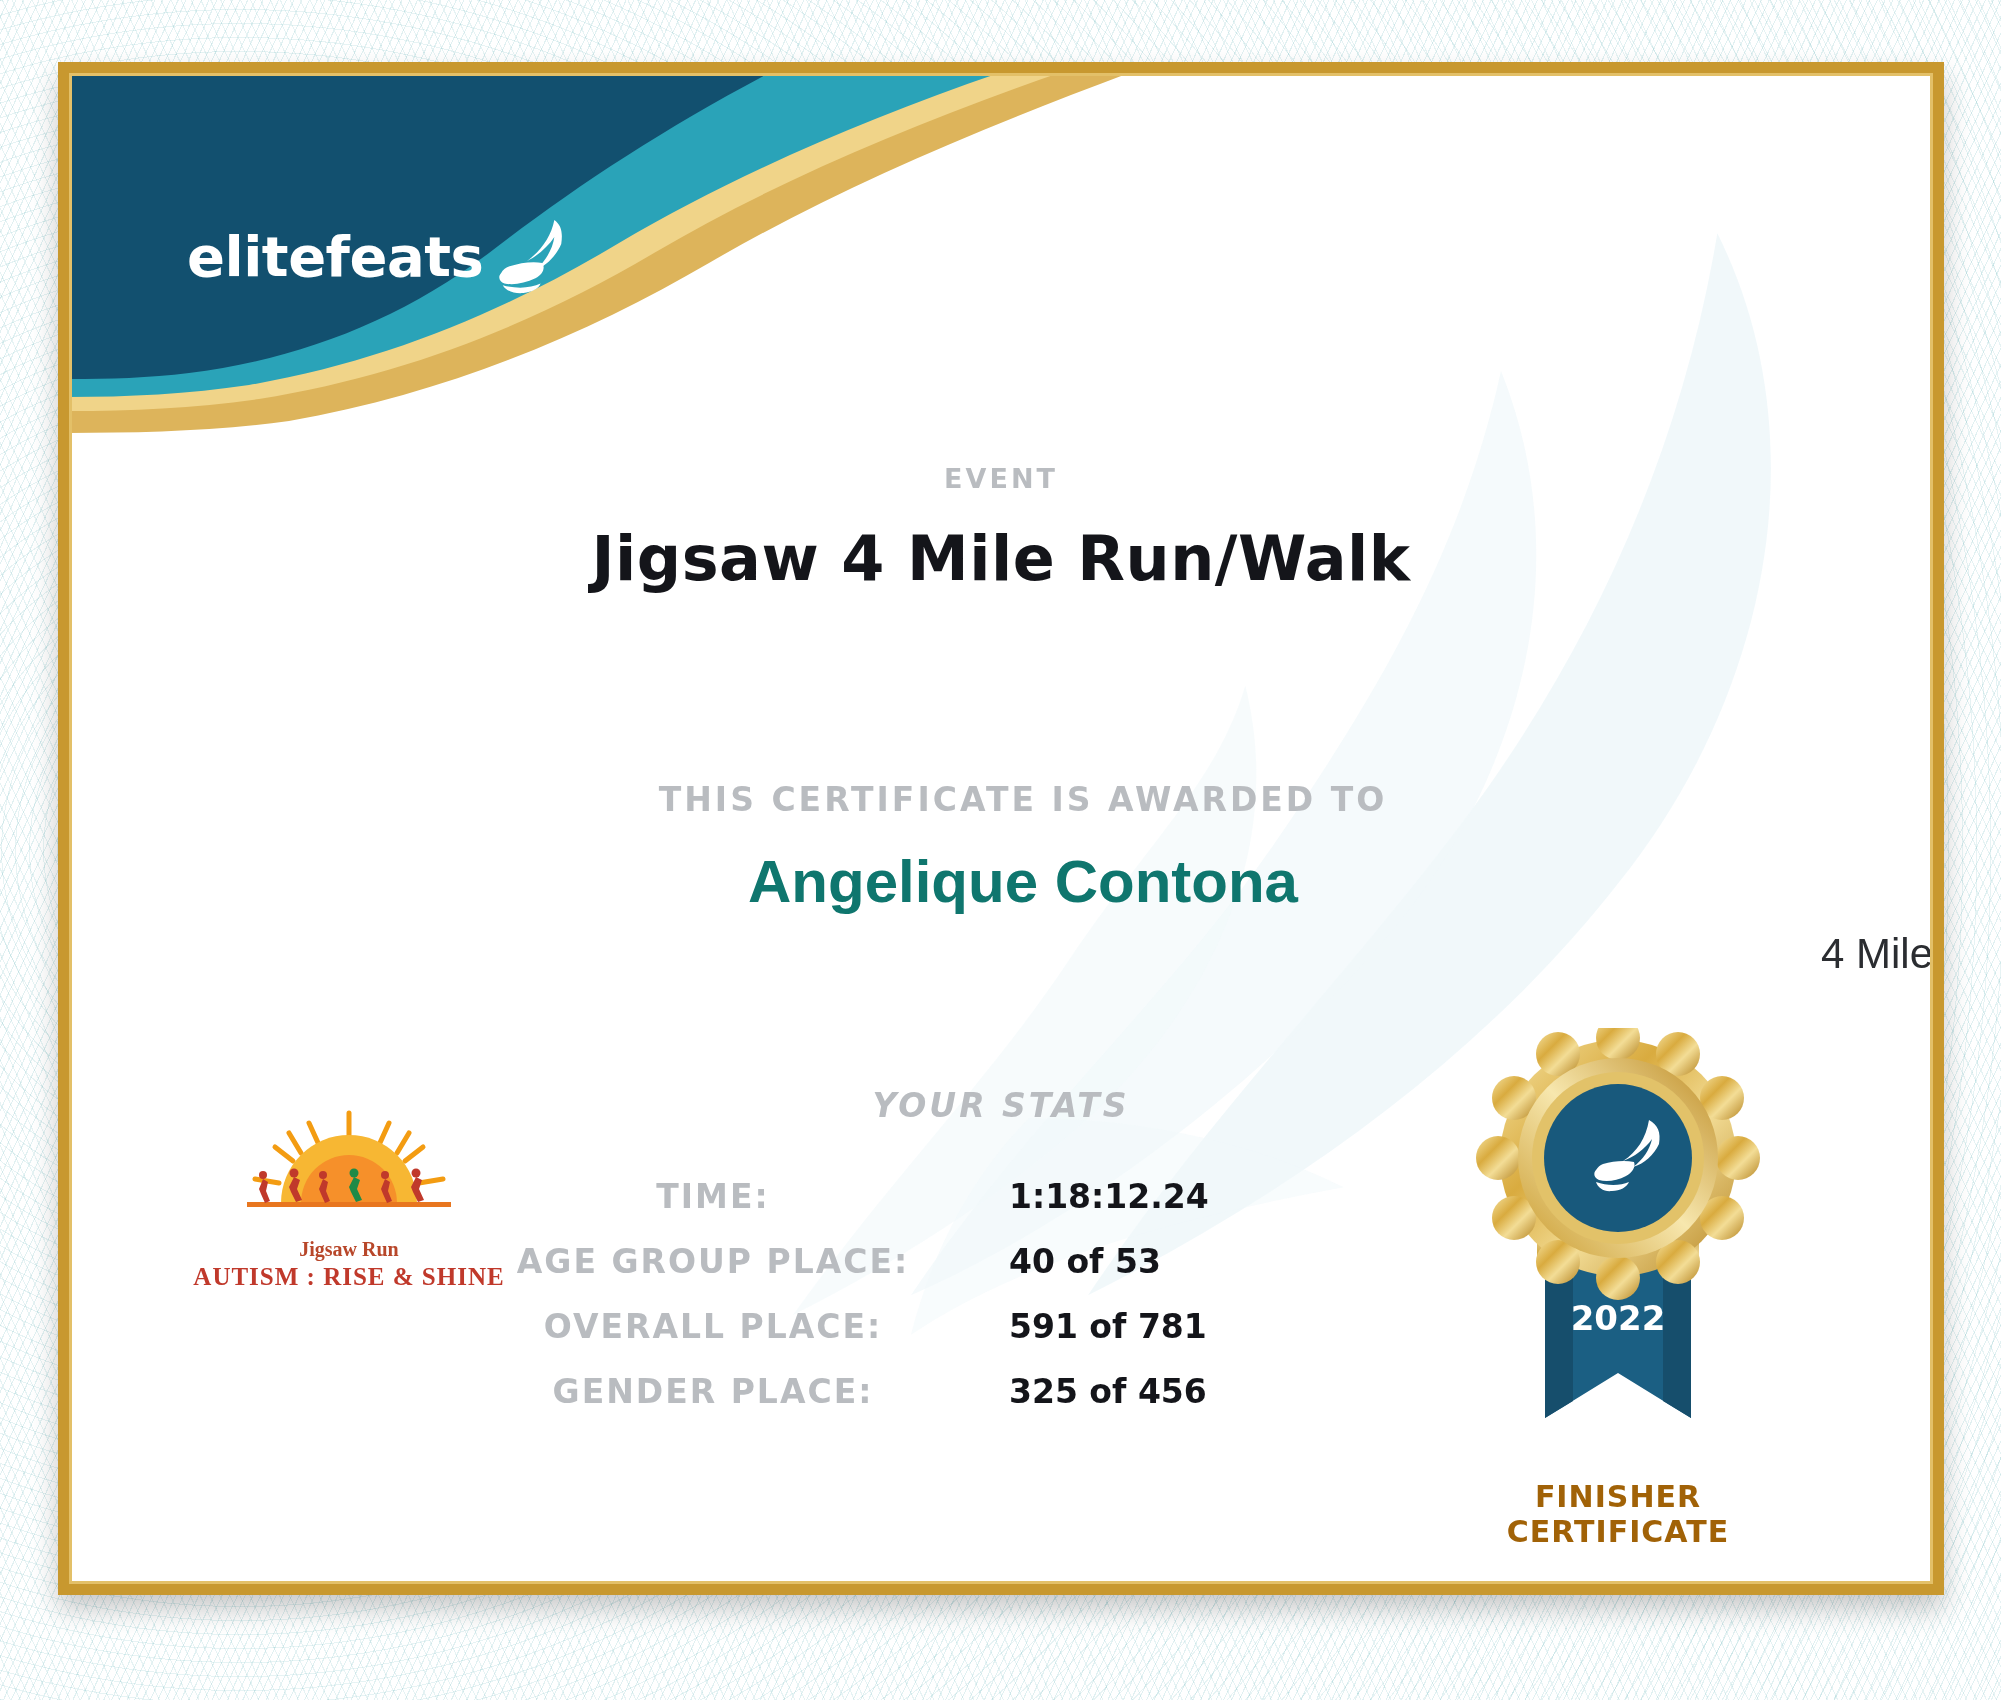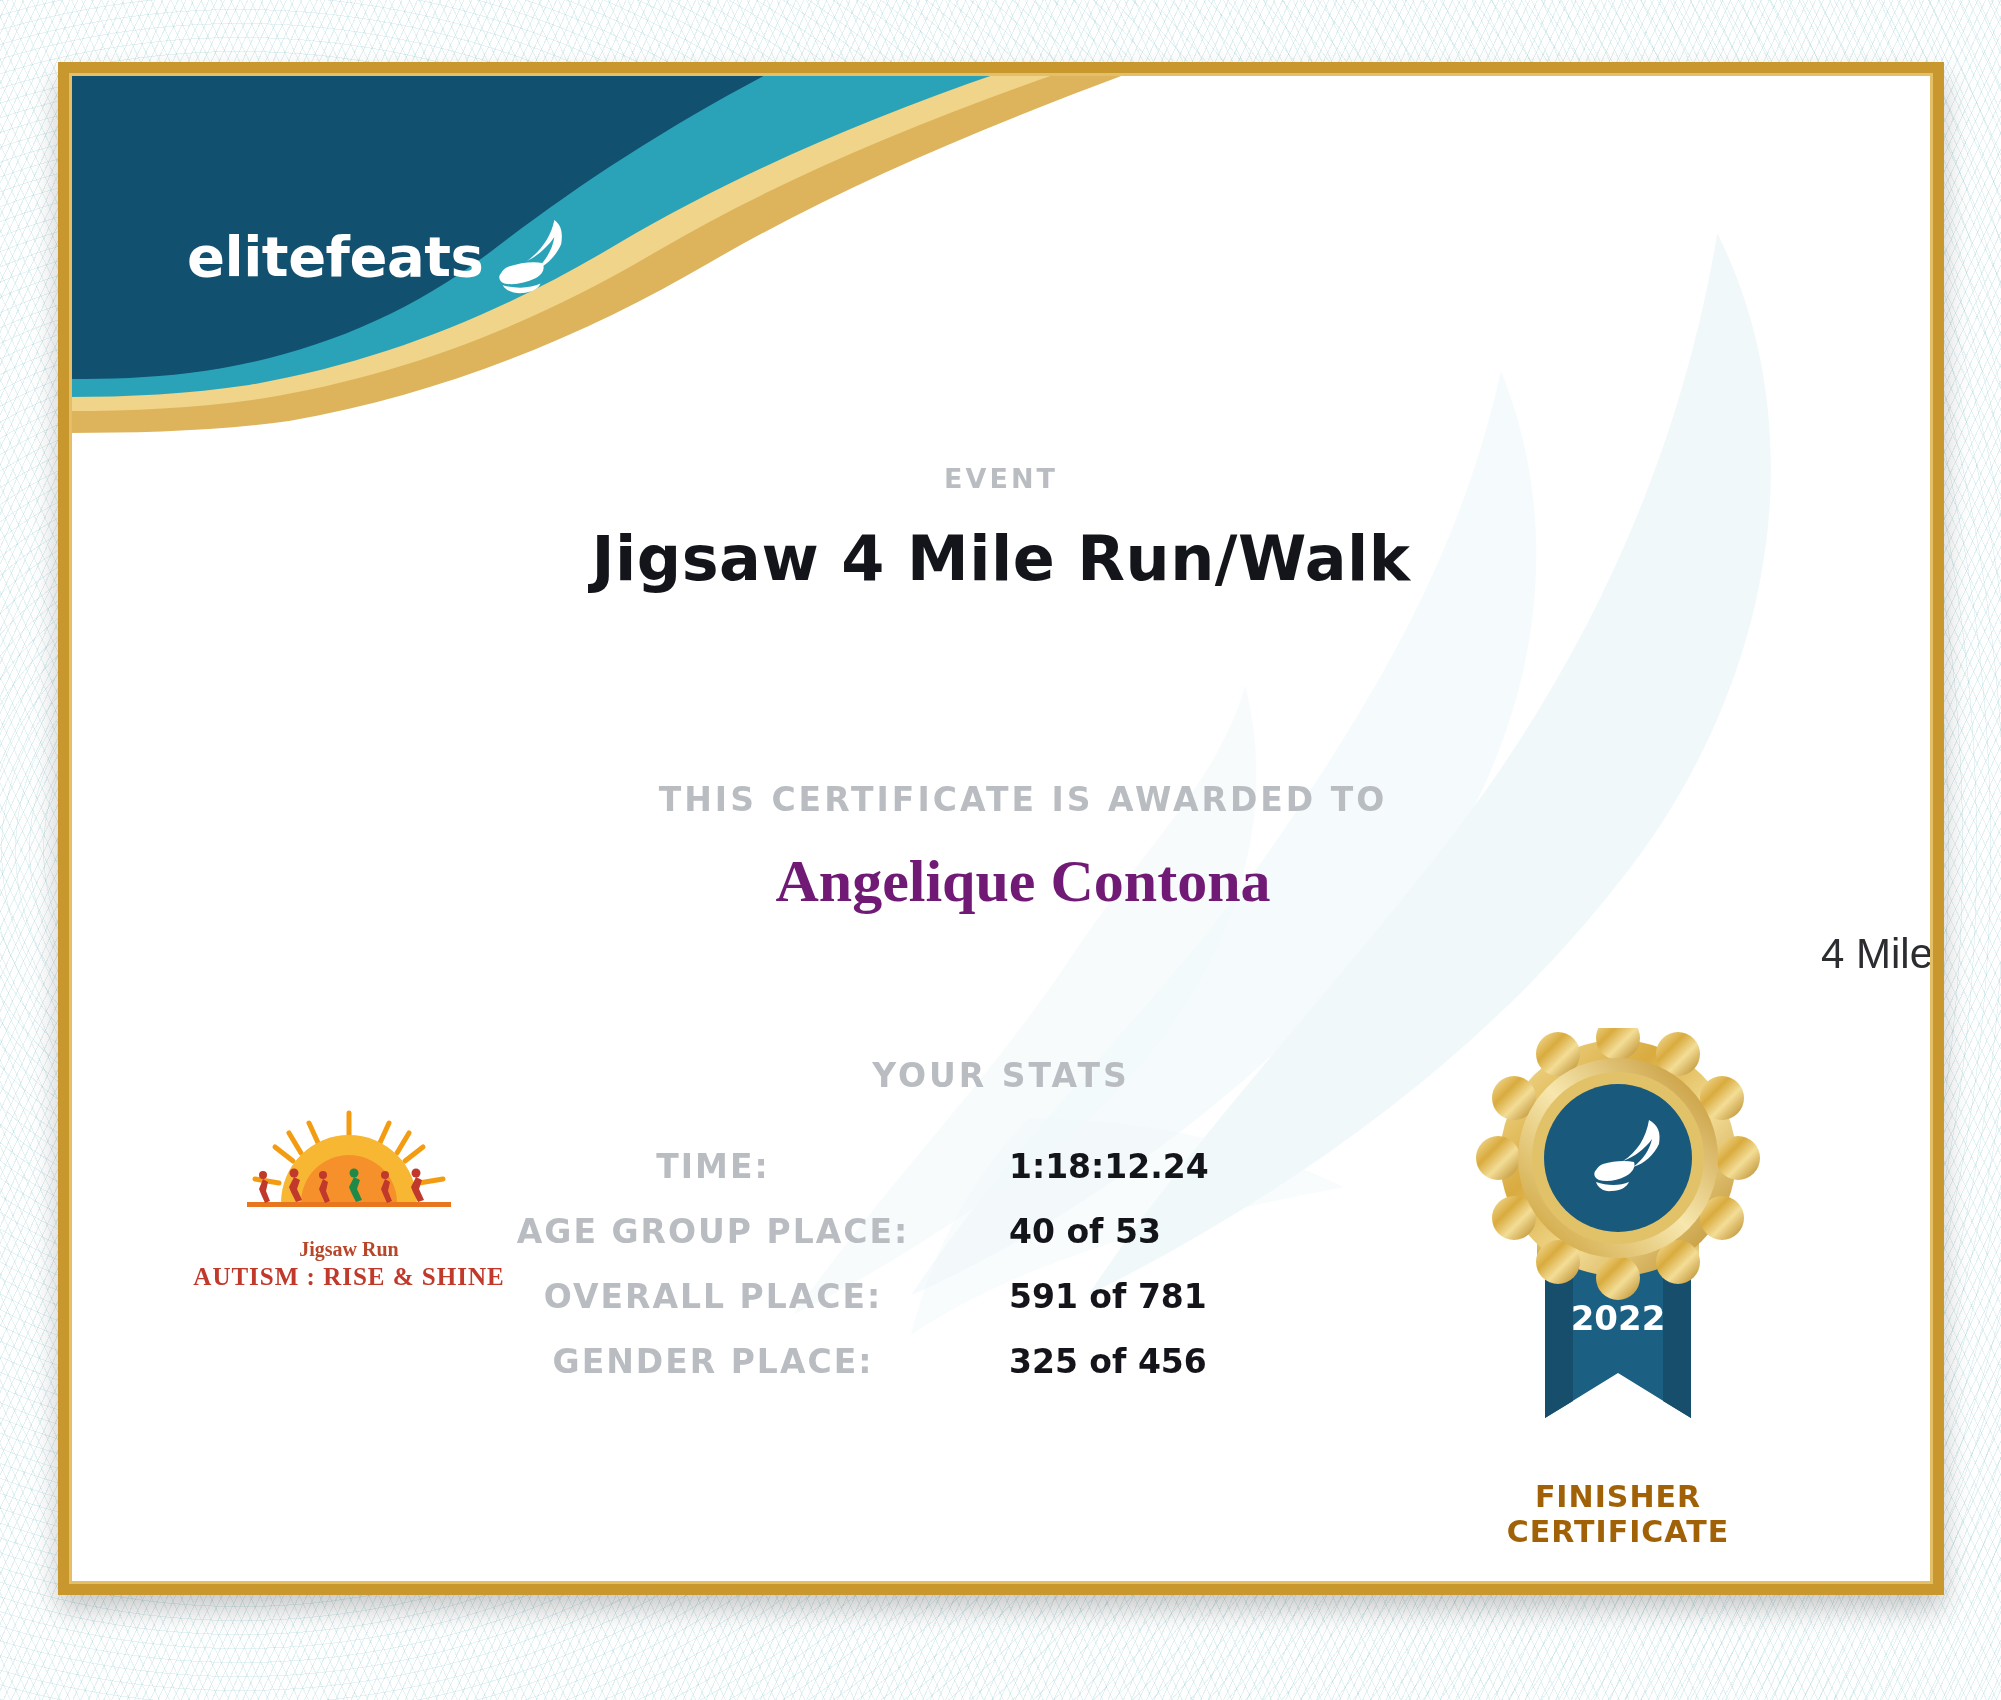--- a/index.html
+++ b/index.html
@@ -109,33 +109,33 @@
     margin-top: 28px;
     color: #14151a;
     font-size: 62px;
     font-weight: bold;
     letter-spacing: 0.5px;
     font-family: "DejaVu Sans", sans-serif;
   }
   .awarded-block { margin-top: 185px; margin-left: 44px; }
   .recipient {
     margin-top: 28px;
-    color: #701a75;
+    color: #0f766e;
     font-size: 60px;
     font-weight: bold;
-    font-family: Liberation Serif, serif;
+    font-family: Liberation Sans, sans-serif;
   }
   .distance {
     margin-top: 14px;
     color: #2b2d31;
     font-size: 42px;
     font-family: "Liberation Sans", sans-serif;
     text-align: right;
   }
-  .stats-heading { margin-top: 78px; }
+  .stats-heading { margin-top: 108px; font-style: italic; }
 
   .stats {
     margin-top: 52px;
     width: 100%;
   }
   .stat-row {
     display: flex;
     justify-content: center;
     align-items: baseline;
     margin-bottom: 26px;

